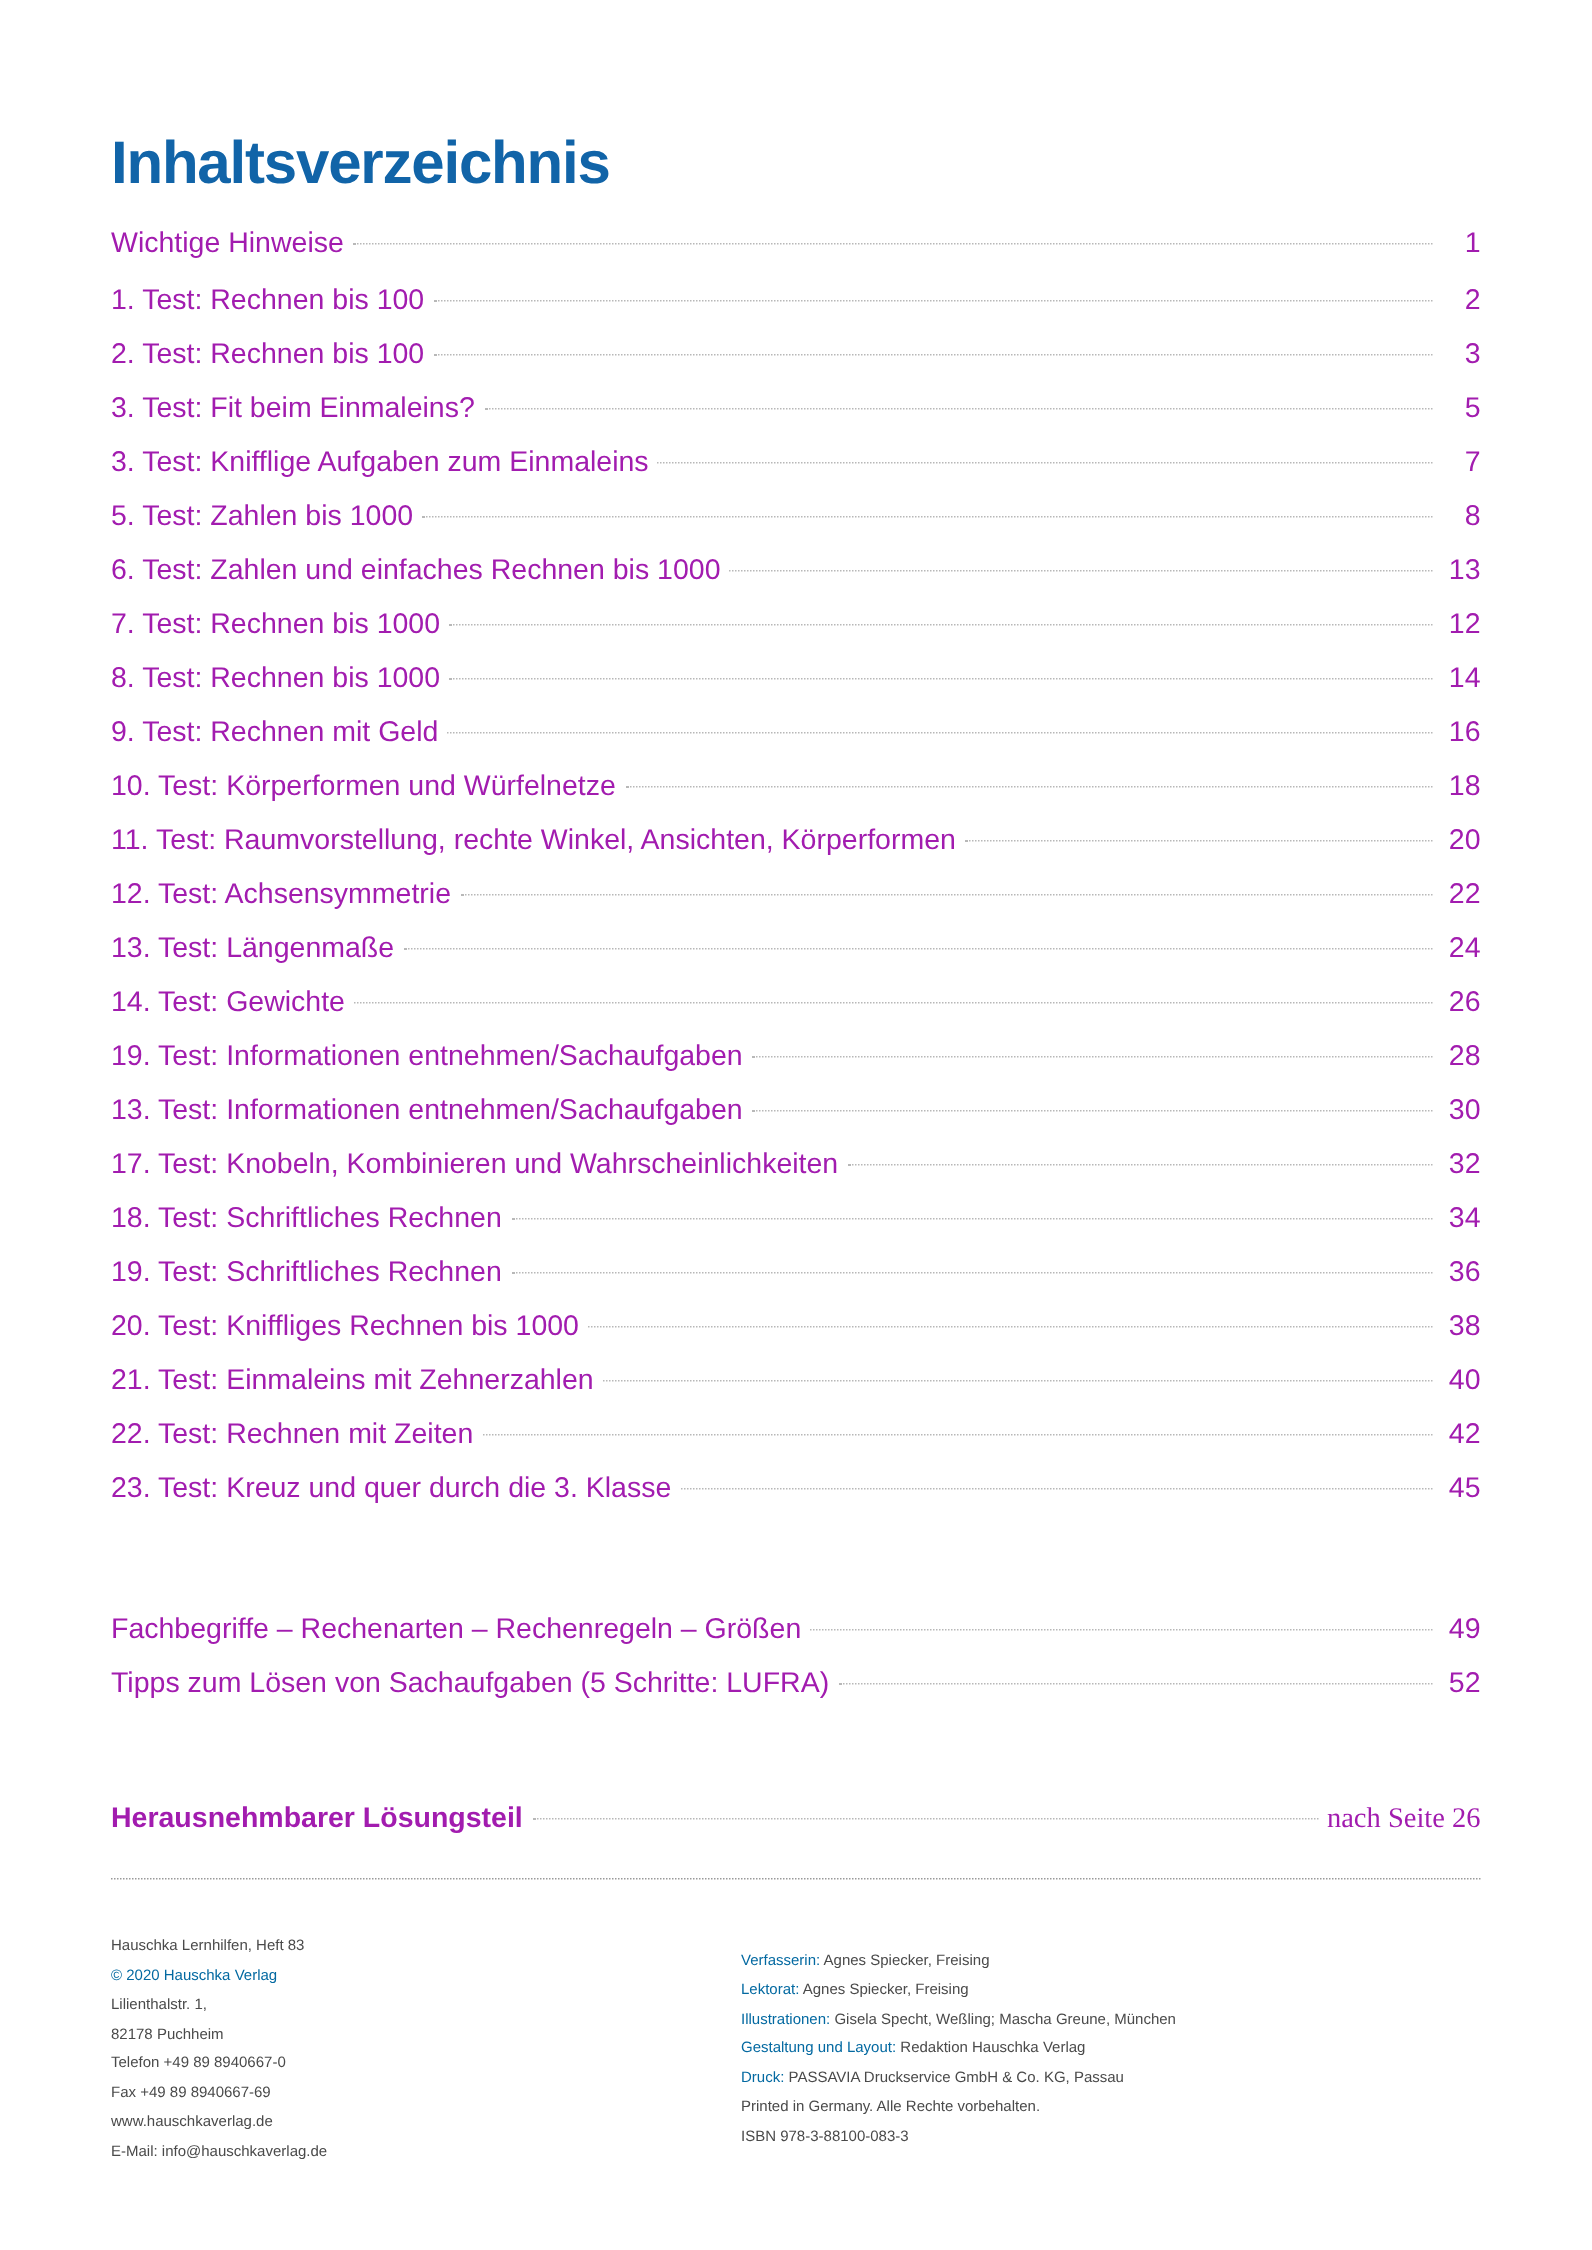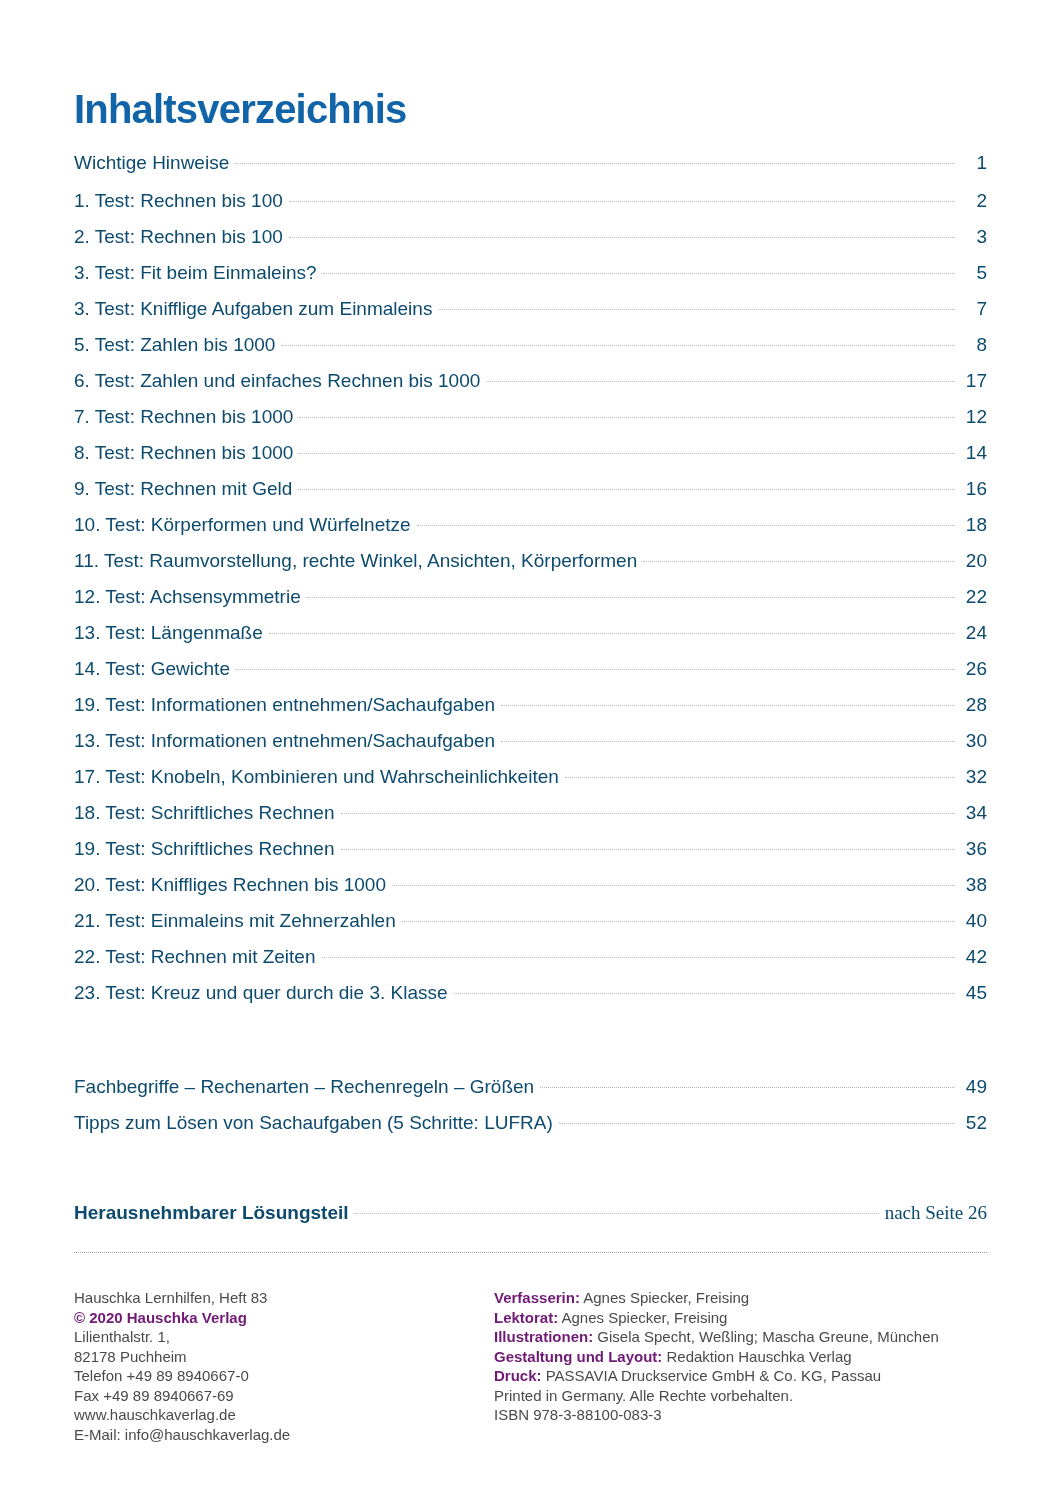--- a/index.html
+++ b/index.html
@@ -46,21 +46,21 @@
     width: 913px;
   }
 
   .toc-row {
     display: flex;
     align-items: baseline;
     width: 100%;
     height: 36px;
     font-size: 19px;
     line-height: 36px;
-    color: #0c4a6e;
+    color: #a21caf;
     white-space: nowrap;
   }
   .toc-row .label {
     flex: 0 0 auto;
     padding-right: 6px;
   }
   .toc-row .leader {
     flex: 1 1 auto;
     min-width: 8px;
     border-bottom: 1px dotted #b8b8b8;
@@ -100,38 +100,39 @@
     border-bottom: 1px dotted #9a9a9a;
   }
 
   
   .footer {
     position: absolute;
     left: 74px;
     top: 1288px;
     width: 913px;
     display: flex;
-    font-size: 15px;
+    font-size: 10px;
     line-height: 19.5px;
     color: #4a4a4a;
+    align-items: center;
   }
   .footer-col-left {
     width: 420px;
     flex: 0 0 420px;
   }
   .footer-col-right {
     flex: 1 1 auto;
   }
   .footer-line {
     white-space: nowrap;
   }
   .footer-line b,
   .footer-line .b {
-    font-weight: bold;
-    color: #701a75;
+    font-weight: normal;
+    color: #0369a1;
   }
 </style>
 </head>
 <body>
 
 <div class="page">
 
   <h1 class="page-title">Inhaltsverzeichnis</h1>
 
   <div class="toc">
@@ -164,21 +165,21 @@
           <span class="pageno">7</span>
         </div>
         <div class="toc-row">
           <span class="label">5. Test: Zahlen bis 1000</span>
           <span class="leader"></span>
           <span class="pageno">8</span>
         </div>
         <div class="toc-row">
           <span class="label">6. Test: Zahlen und einfaches Rechnen bis 1000</span>
           <span class="leader"></span>
-          <span class="pageno">17</span>
+          <span class="pageno">13</span>
         </div>
         <div class="toc-row">
           <span class="label">7. Test: Rechnen bis 1000</span>
           <span class="leader"></span>
           <span class="pageno">12</span>
         </div>
         <div class="toc-row">
           <span class="label">8. Test: Rechnen bis 1000</span>
           <span class="leader"></span>
           <span class="pageno">14</span>

